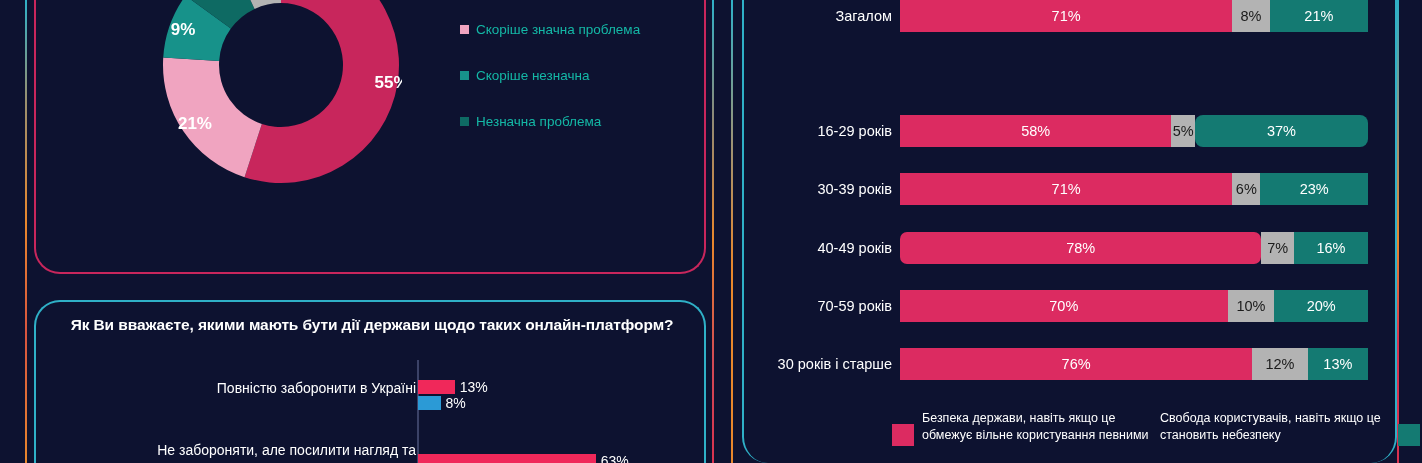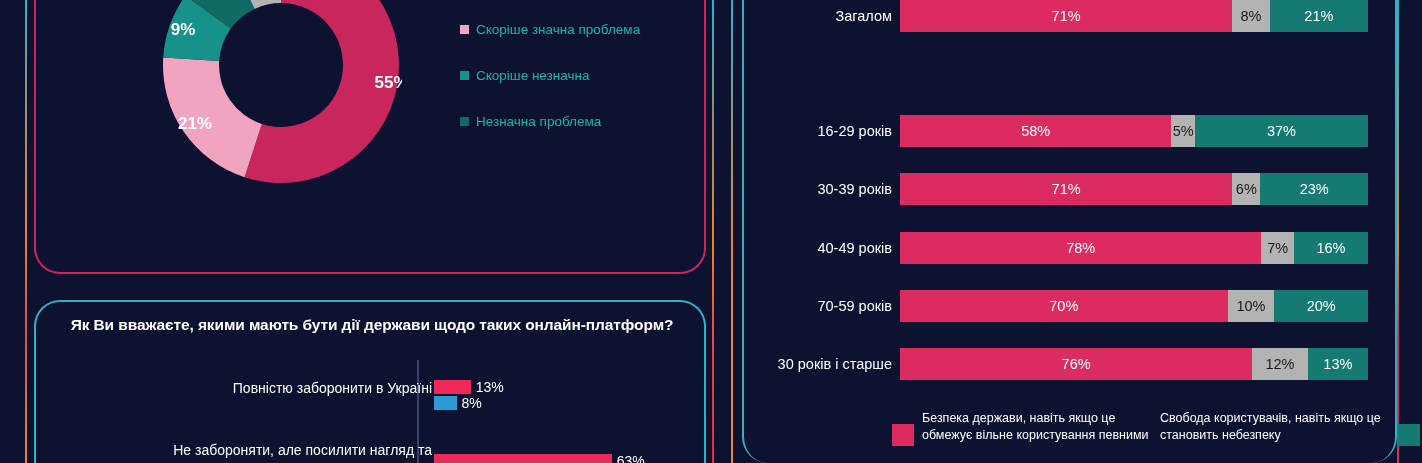--- a/index.html
+++ b/index.html
@@ -40,21 +40,21 @@
                  dominant-baseline:central; }
 
   
   #donut-legend { position:absolute; left:424px; top:56px; width:270px; }
   .dl-row { display:flex; align-items:center; height:46px; }
   .dl-sw  { width:9px; height:9px; flex:0 0 9px; margin-right:7px; }
   .dl-tx  { font-size:13.5px; color:#14b8a6; white-space:nowrap; }
 
   
   #gov-chart { position:absolute; left:0; top:58px; width:672px; height:182px; }
-  .gov-row { position:absolute; left:16px; width:672px; height:62px; }
+  .gov-row { position:absolute; left:0; width:672px; height:62px; }
   .gov-lab { position:absolute; right:292px; width:330px; text-align:right;
              font-size:14px; line-height:20px; color:#ffffff; }
   .gov-bars{ position:absolute; left:382px; top:8px; width:286px; }
   .gov-bar { height:14px; position:relative; }
   .gov-bar + .gov-bar { margin-top:2px; }
   .gov-bar .fill { height:100%; display:block; }
   .gov-bar .val  { position:absolute; top:50%; transform:translateY(-50%);
                    font-size:14px; color:#ffffff; white-space:nowrap; margin-left:5px; }
   .axis-line { position:absolute; left:381px; top:0; width:2px; height:182px; background:#3b4267; }
 
@@ -161,35 +161,35 @@
         <div class="st-seg" style="width: 71%; background: rgb(220, 43, 97);">71%</div>
         <div class="st-seg gray" style="width: 8%; background: rgb(179, 179, 179);">8%</div>
         <div class="st-seg" style="width: 21%; background: rgb(20, 122, 114);">21%</div>
       </div>
     </div>
     <div class="st-row" style="top: 115px;">
       <div class="st-lab">16-29 років</div>
       <div class="st-bar">
         <div class="st-seg" style="width: 58%; background: rgb(220, 43, 97);">58%</div>
         <div class="st-seg gray" style="width: 5%; background: rgb(179, 179, 179);">5%</div>
-        <div class="st-seg" style="width: 37%; background: rgb(20, 122, 114);">37%</div>
+        <div class="st-seg" style="width: 37%; background: rgb(20, 122, 114); border-radius: 8px;">37%</div>
       </div>
     </div>
     <div class="st-row" style="top: 173px;">
       <div class="st-lab">30-39 років</div>
       <div class="st-bar">
         <div class="st-seg" style="width: 71%; background: rgb(220, 43, 97);">71%</div>
         <div class="st-seg gray" style="width: 6%; background: rgb(179, 179, 179);">6%</div>
         <div class="st-seg" style="width: 23%; background: rgb(20, 122, 114);">23%</div>
       </div>
     </div>
     <div class="st-row" style="top: 232px;">
       <div class="st-lab">40-49 років</div>
       <div class="st-bar">
-        <div class="st-seg" style="width: 77.2277%; background: rgb(220, 43, 97);">78%</div>
+        <div class="st-seg" style="width: 77.2277%; background: rgb(220, 43, 97); border-radius: 7px;">78%</div>
         <div class="st-seg gray" style="width: 6.93069%; background: rgb(179, 179, 179);">7%</div>
         <div class="st-seg" style="width: 15.8416%; background: rgb(20, 122, 114);">16%</div>
       </div>
     </div>
     <div class="st-row" style="top: 290px;">
       <div class="st-lab">70-59 років</div>
       <div class="st-bar">
         <div class="st-seg" style="width: 70%; background: rgb(220, 43, 97);">70%</div>
         <div class="st-seg gray" style="width: 10%; background: rgb(179, 179, 179);">10%</div>
         <div class="st-seg" style="width: 20%; background: rgb(20, 122, 114);">20%</div>

